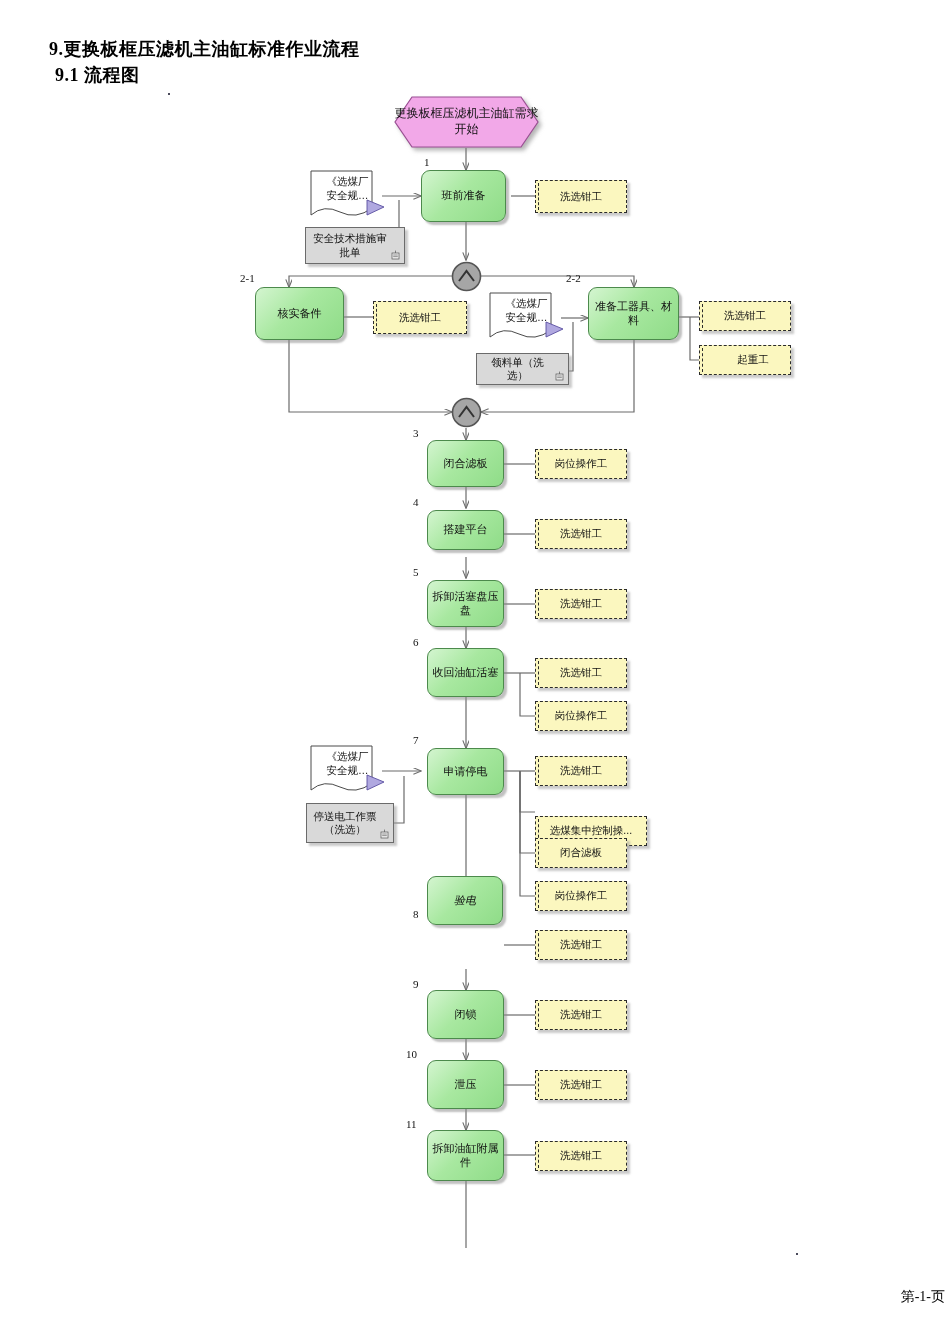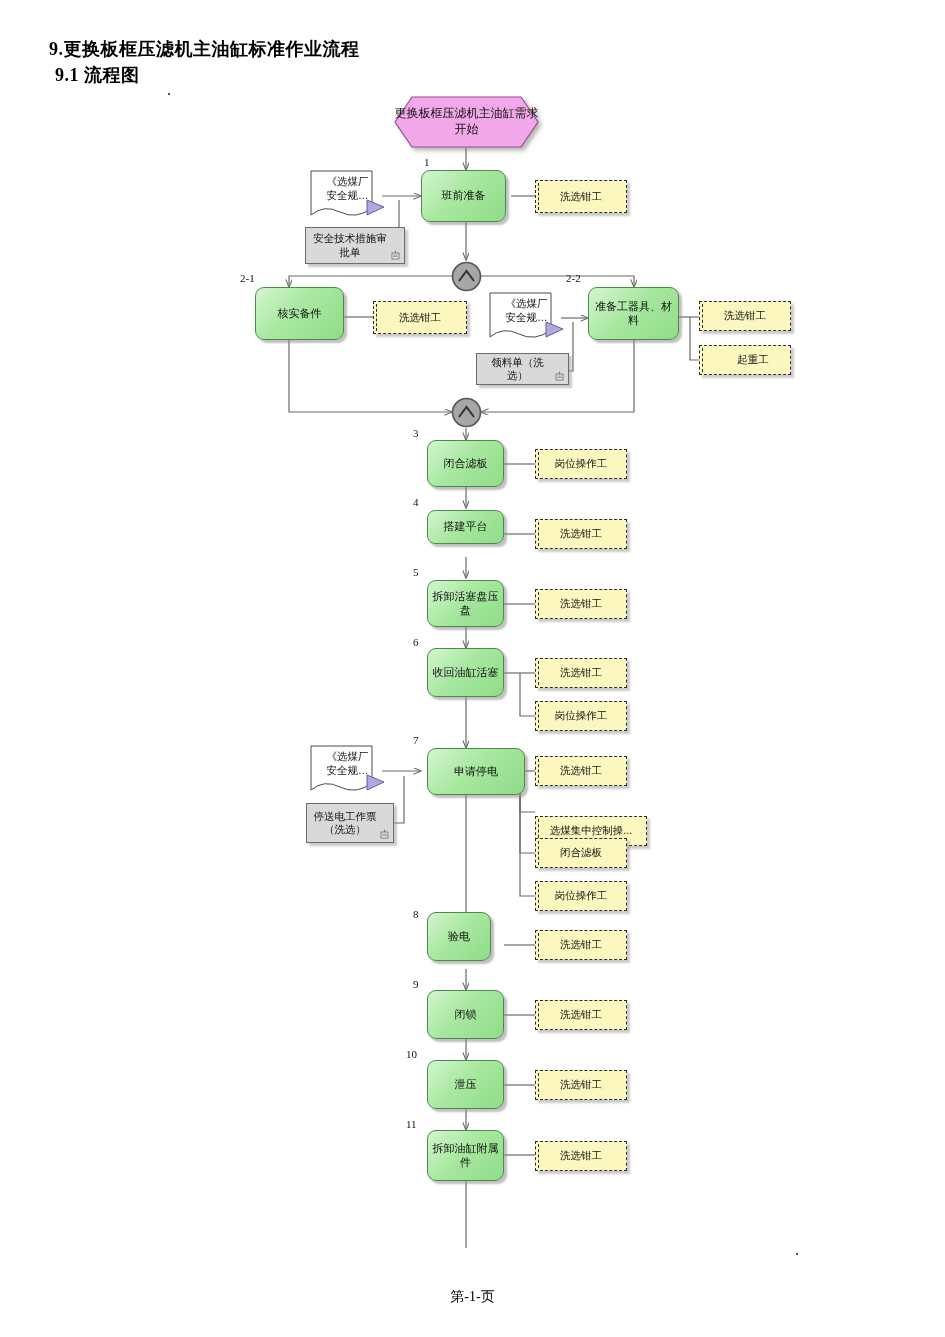--- a/index.html
+++ b/index.html
@@ -73,21 +73,21 @@
 
   
   .stepnum{position:absolute;font-family:"Liberation Serif","DejaVu Serif",serif;
            font-size:11px;color:#111;}
 
   
   #wires{position:absolute;left:0;top:0;width:945px;height:1337px;}
 
   
   #footer{
-    position:absolute;left:0;top:1288px;width:945px;text-align:center;
+    position:absolute;left:0;top:1288px;width:945px;text-align:right;
     font-size:14px;font-family:"Liberation Serif","DejaVu Serif",serif;color:#000;
   }
 </style>
 </head>
 <body>
 
 <div class="page">
 
   <div class="heading" id="h-title">9.更换板框压滤机主油缸标准作业流程</div>
   <div class="heading" id="h-sub">9.1 流程图</div>
@@ -255,21 +255,21 @@
 
   <div class="stepnum" style="left:413px;top:427px;">3</div>
   <div class="node process" style="left:427px;top:440px;width:77px;height:47px;">
     <span>闭合滤板</span>
   </div>
   <div class="node role" style="left:535px;top:449px;width:92px;height:30px;">
     <span>岗位操作工</span>
   </div>
 
   <div class="stepnum" style="left:413px;top:496px;">4</div>
-  <div class="node process" style="left:427px;top:510px;width:77px;height:34px;border-radius:8px;">
+  <div class="node process" style="left:427px;top:510px;width:77px;height:40px;">
     <span>搭建平台</span>
   </div>
   <div class="node role" style="left:535px;top:519px;width:92px;height:30px;">
     <span>洗选钳工</span>
   </div>
 
   <div class="stepnum" style="left:413px;top:566px;">5</div>
   <div class="node process" style="left:427px;top:580px;width:77px;height:47px;">
     <span>拆卸活塞盘压盘</span>
   </div>
@@ -282,21 +282,21 @@
     <span>收回油缸活塞</span>
   </div>
   <div class="node role" style="left:535px;top:658px;width:92px;height:30px;">
     <span>洗选钳工</span>
   </div>
   <div class="node role" style="left:535px;top:701px;width:92px;height:30px;">
     <span>岗位操作工</span>
   </div>
 
   <div class="stepnum" style="left:413px;top:734px;">7</div>
-  <div class="node process" style="left:427px;top:748px;width:98px;height:47px;">
+  <div class="node process" style="left:427px;top:748px;width:77px;height:47px;">
     <span>申请停电</span>
   </div>
 
   <div class="docshape" style="left:310px;top:745px;width:75px;height:52px;">
     <svg width="75" height="52" viewBox="0 0 75 52">
       <path d="M1,1 H62 V38 Q46,50 30,42 Q14,34 1,45 Z" fill="#ffffff" stroke="#4a4a4a" stroke-width="1"></path>
       <polygon points="57,30 74,37 57,45" fill="#b0a8e0" stroke="#5a4fa0" stroke-width=".9"></polygon>
     </svg>
     <div class="doctext">
       <span>《选煤厂</span><br>
@@ -321,21 +321,21 @@
     <span>选煤集中控制操...</span>
   </div>
   <div class="node role" style="left:535px;top:838px;width:92px;height:30px;">
     <span>闭合滤板</span>
   </div>
   <div class="node role" style="left:535px;top:881px;width:92px;height:30px;">
     <span>岗位操作工</span>
   </div>
 
   <div class="stepnum" style="left:413px;top:908px;">8</div>
-  <div class="node process" style="left:427px;top:912px;width:64px;height:49px;">
+  <div class="node process" style="left:427px;top:876px;width:76px;height:49px;font-style:italic;">
     <span>验电</span>
   </div>
   <div class="node role" style="left:535px;top:930px;width:92px;height:30px;">
     <span>洗选钳工</span>
   </div>
 
   <div class="stepnum" style="left:413px;top:978px;">9</div>
   <div class="node process" style="left:427px;top:990px;width:77px;height:49px;">
     <span>闭锁</span>
   </div>

